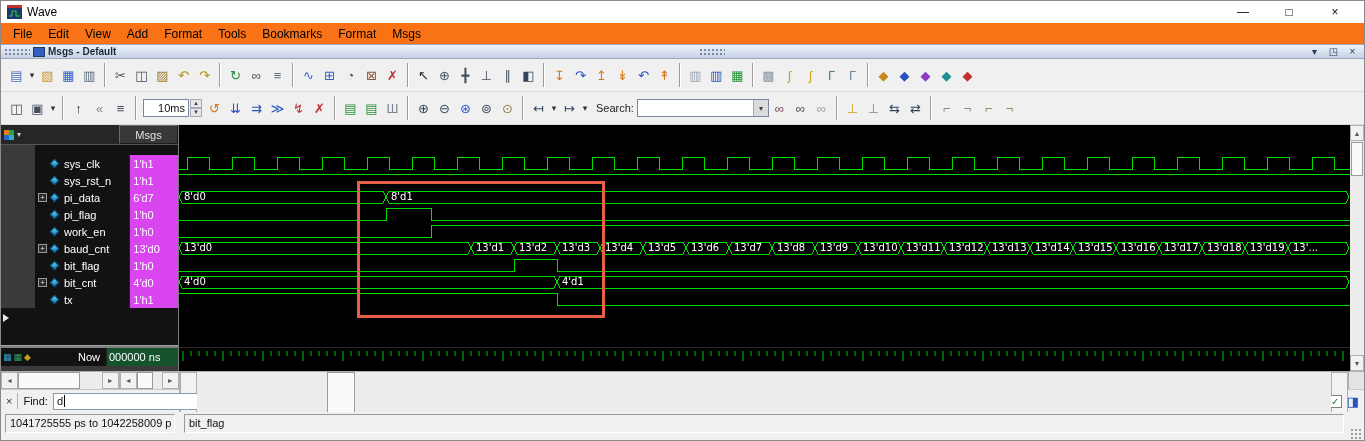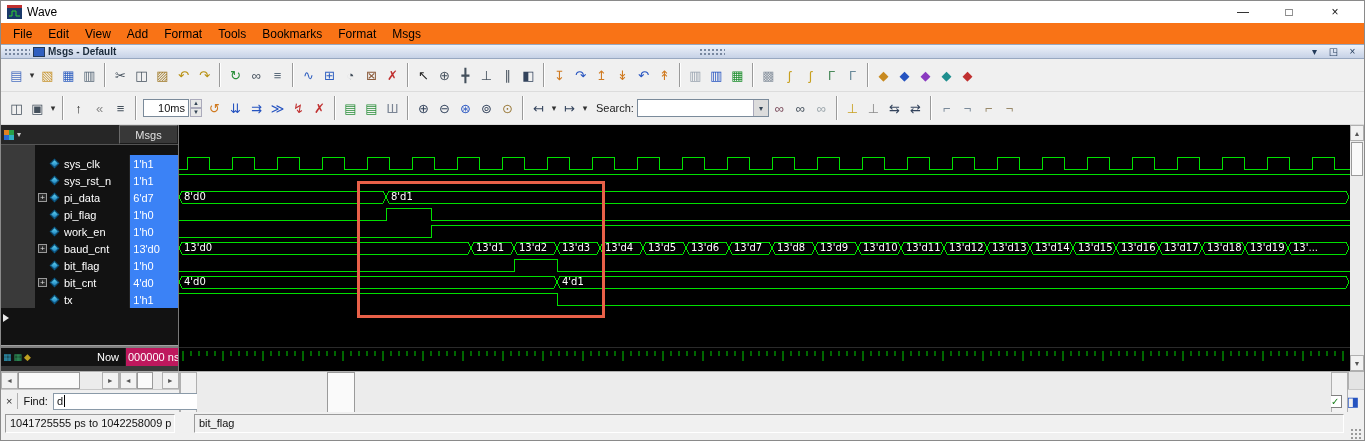--- a/index.html
+++ b/index.html
@@ -42,29 +42,29 @@
 .quad i:nth-child(3){background:#2868d0;}.quad i:nth-child(4){background:#30b0c0;}
 .lp-caret{color:#ccc;font-size:8px;}
 .lp-head-msgs{flex:1;border:1px solid;border-color:#6a6a6a #1a1a1a #1a1a1a #6a6a6a;background:#383838;color:#e0e0e0;font-size:11px;display:flex;align-items:center;justify-content:center;}
 .sig-rows{padding-top:10px;background:#121212;margin-left:34px;}
 .sig-row{height:17px;display:flex;align-items:stretch;background:#121212;}
 .sig-name-cell{width:118px;display:flex;align-items:center;}
 .expander{width:9px;height:9px;margin-left:3px;border:1px solid #9a9a9a;background:#2a2a2a;color:#e0e0e0;font-size:8px;line-height:7px;text-align:center;flex:none;}
 .exp-pad{width:12px;flex:none;}
 .sig-icon{width:7px;height:7px;background:linear-gradient(135deg,#60d8f8,#1878b8);border:1px solid #0a5a88;transform:rotate(45deg);margin:0 6px 0 4px;flex:none;}
 .sig-name{color:#fff;font-size:11px;white-space:nowrap;}
-.sig-val-cell{width:60px;background:#3b82f6;border-left:1px solid #222;color:#fff;font-size:11px;display:flex;align-items:center;padding-left:3px;}
+.sig-val-cell{width:60px;background:#d946ef;border-left:1px solid #222;color:#fff;font-size:11px;display:flex;align-items:center;padding-left:3px;}
 .lp-fill{flex:1;background:#121212;position:relative;}
 .ins-ptr{position:absolute;left:2px;top:6px;width:0;height:0;border-left:6px solid #e8e8e8;border-top:4px solid transparent;border-bottom:4px solid transparent;}
 .lp-split{height:3px;background:#808080;border-top:1px solid #a0a0a0;}
 .now-row{height:18px;background:#121212;display:flex;align-items:stretch;}
 .now-icons{display:flex;align-items:center;gap:2px;padding-left:2px;width:44px;}
 .now-icons span{font-size:9px;}
 .now-label{flex:1;color:#fff;font-size:11px;display:flex;align-items:center;justify-content:flex-end;padding-right:6px;}
-.now-val{width:53px;background:#be185d;border-left:1px solid #222;color:#fff;font-size:11px;display:flex;align-items:center;padding-left:2px;white-space:nowrap;overflow:hidden;}
+.now-val{width:72px;background:#14532d;border-left:1px solid #222;color:#fff;font-size:11px;display:flex;align-items:center;padding-left:2px;white-space:nowrap;overflow:hidden;}
 .lp-bot{height:5px;background:#3a3a3a;}
 .wave-col{width:1171px;display:flex;flex-direction:column;background:#000;}
 .wave-view{height:222px;position:relative;overflow:hidden;}
 .wave-view svg{position:absolute;left:0;top:0;}
 .red-box{position:absolute;left:178px;top:56px;width:248px;height:137px;border:3px solid #e86048;}
 .ruler{height:24px;border-top:1px solid #2a2a2a;}
 .vscroll{width:16px;background:#ececec;display:flex;flex-direction:column;}
 .sb-btn{height:16px;width:100%;border:1px solid #b0b0b0;background:#f2f2f2;color:#555;font-size:7px;display:flex;align-items:center;justify-content:center;}
 .vs-thumb{height:34px;border:1px solid #9a9a9a;background:#fafafa;margin:1px;}
 .vs-track{flex:1;}
@@ -82,21 +82,21 @@
 .fb-sep{width:1px;height:16px;background:#b0b0b0;}
 .fb-label{font-size:11px;color:#111;}
 .find-input{flex:1;height:17px;background:#fff;border:1px solid #8a9aa8;font-size:11px;display:flex;align-items:center;padding:0 3px;gap:1px;color:#111;}
 .caret{width:1px;height:12px;background:#000;}
 .fb-btn{width:18px;height:18px;border:1px solid #a8a8a8;background:#ececec;display:flex;align-items:center;justify-content:center;font-size:9px;color:#345;}
 .fb-icon{font-size:13px;}
 .search-for{height:18px;border:1px solid #a8a8a8;background:#ececec;display:flex;align-items:center;gap:5px;padding:0 6px;font-size:11px;color:#111;}
 .sf-caret{font-size:8px;color:#345;}
 .cbox{width:13px;height:13px;background:#fff;border:1px solid #808080;display:flex;align-items:center;justify-content:center;font-size:10px;color:#1a7f1a;font-weight:bold;}
 .cb-label{font-size:11px;font-weight:bold;color:#111;}
-.status-bar{height:30px;background:#f0f0f0;display:flex;gap:19px;padding:2px 4px;position:relative;}
+.status-bar{height:30px;background:#f0f0f0;display:flex;gap:9px;padding:2px 4px;position:relative;}
 .st-cell{height:19px;border:1px solid;border-color:#9a9a9a #ffffff #ffffff #9a9a9a;font-size:11px;color:#111;padding:2px 4px;white-space:nowrap;overflow:hidden;}
 .st-range{width:170px;flex:none;}
 .st-sel{flex:1;margin-right:16px;}
 .grip-corner{position:absolute;right:2px;bottom:2px;width:12px;height:12px;background-image:radial-gradient(circle,#9a9a9a 1px,transparent 1.2px);background-size:4px 4px;}
 </style>
 </head>
 <body>
 
 <div class="titlebar">
   <svg class="app-icon" viewBox="0 0 15 14">

